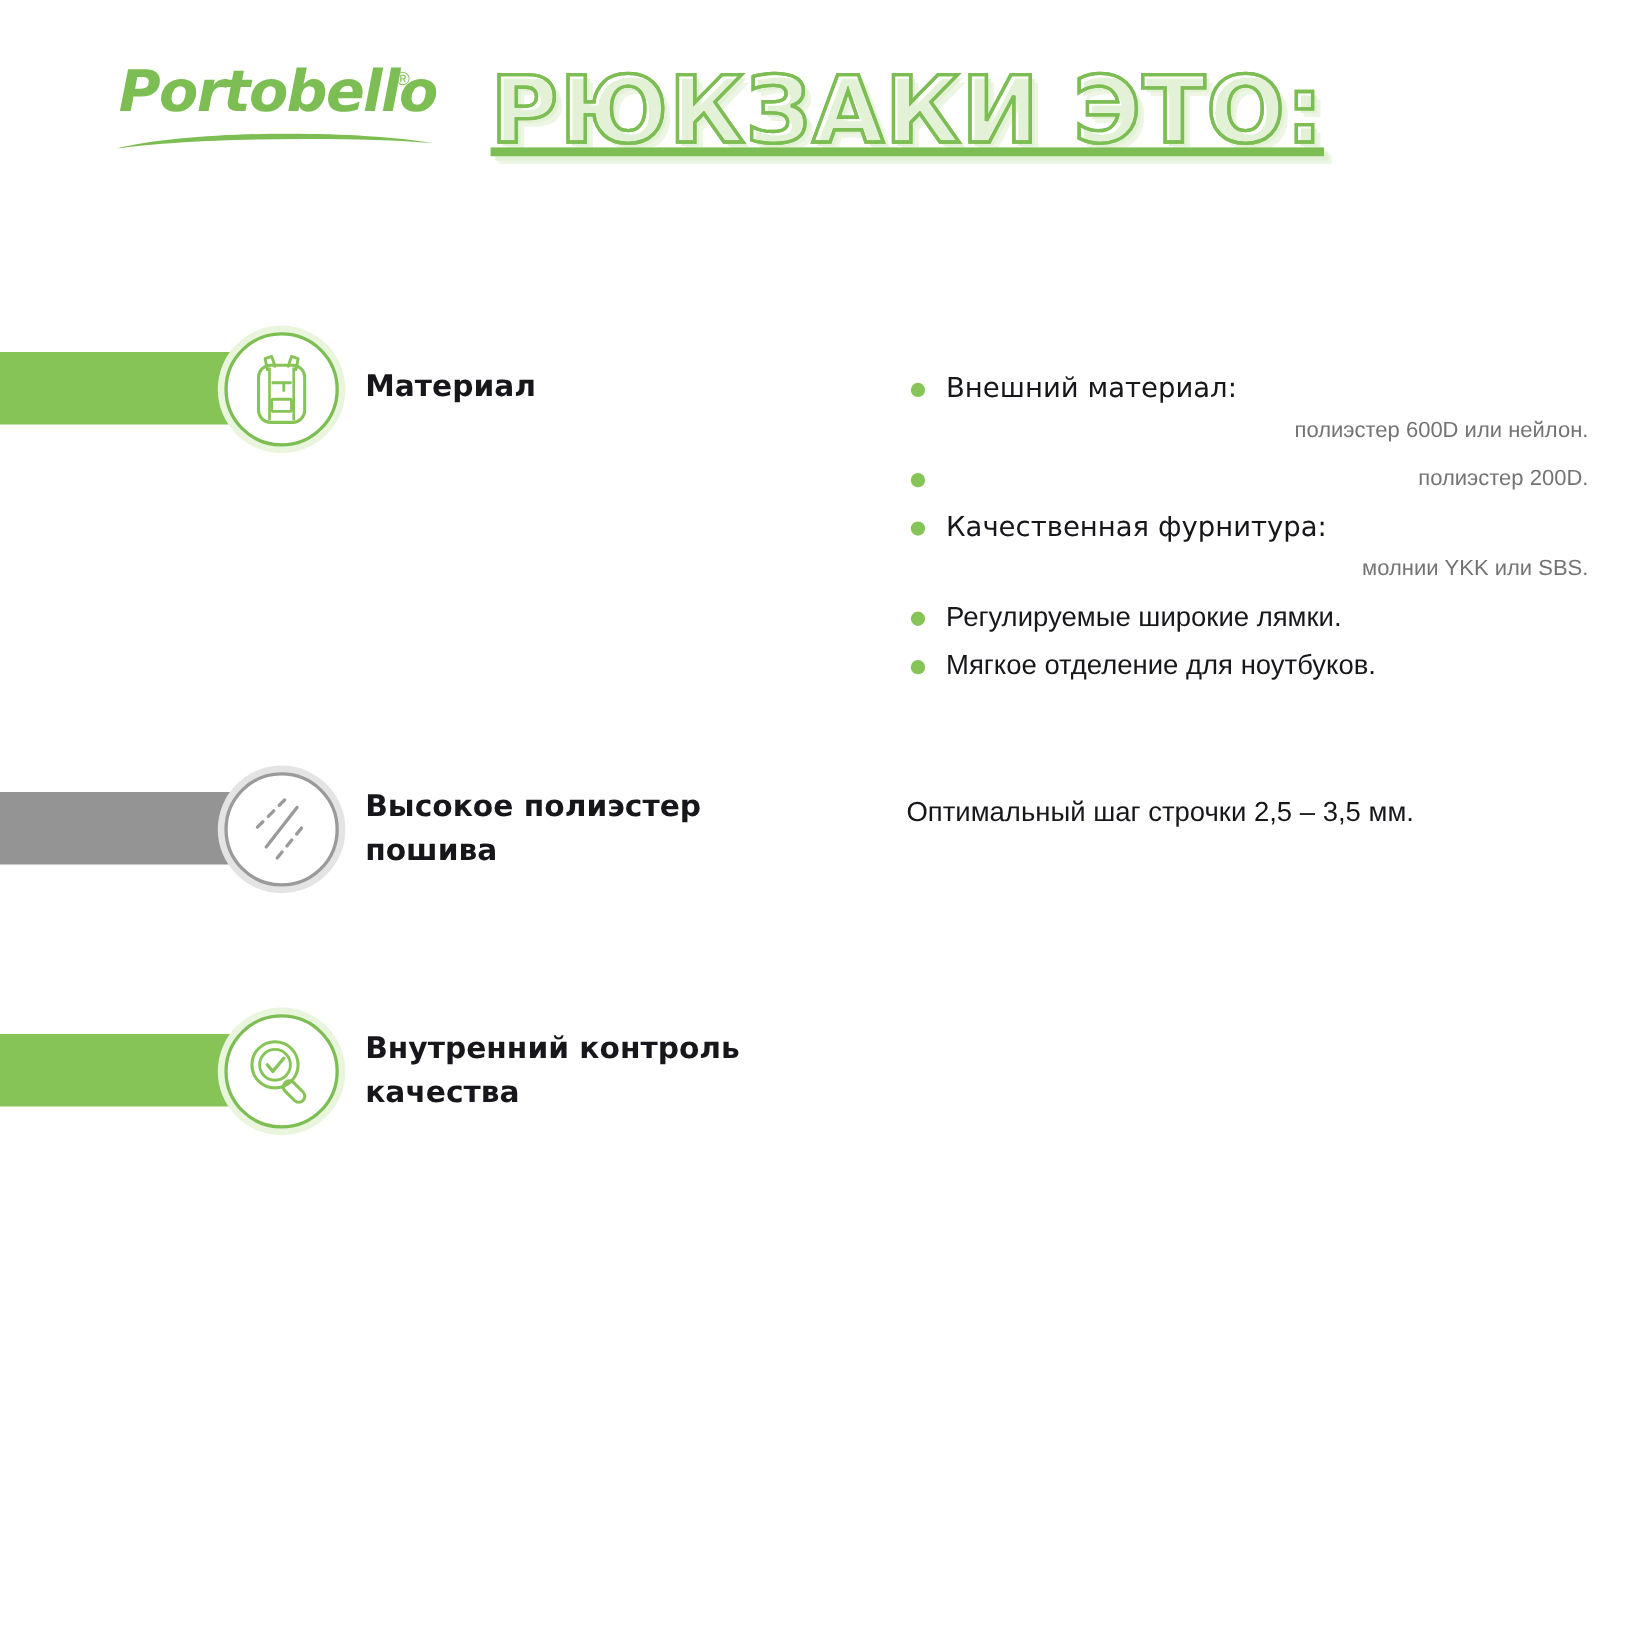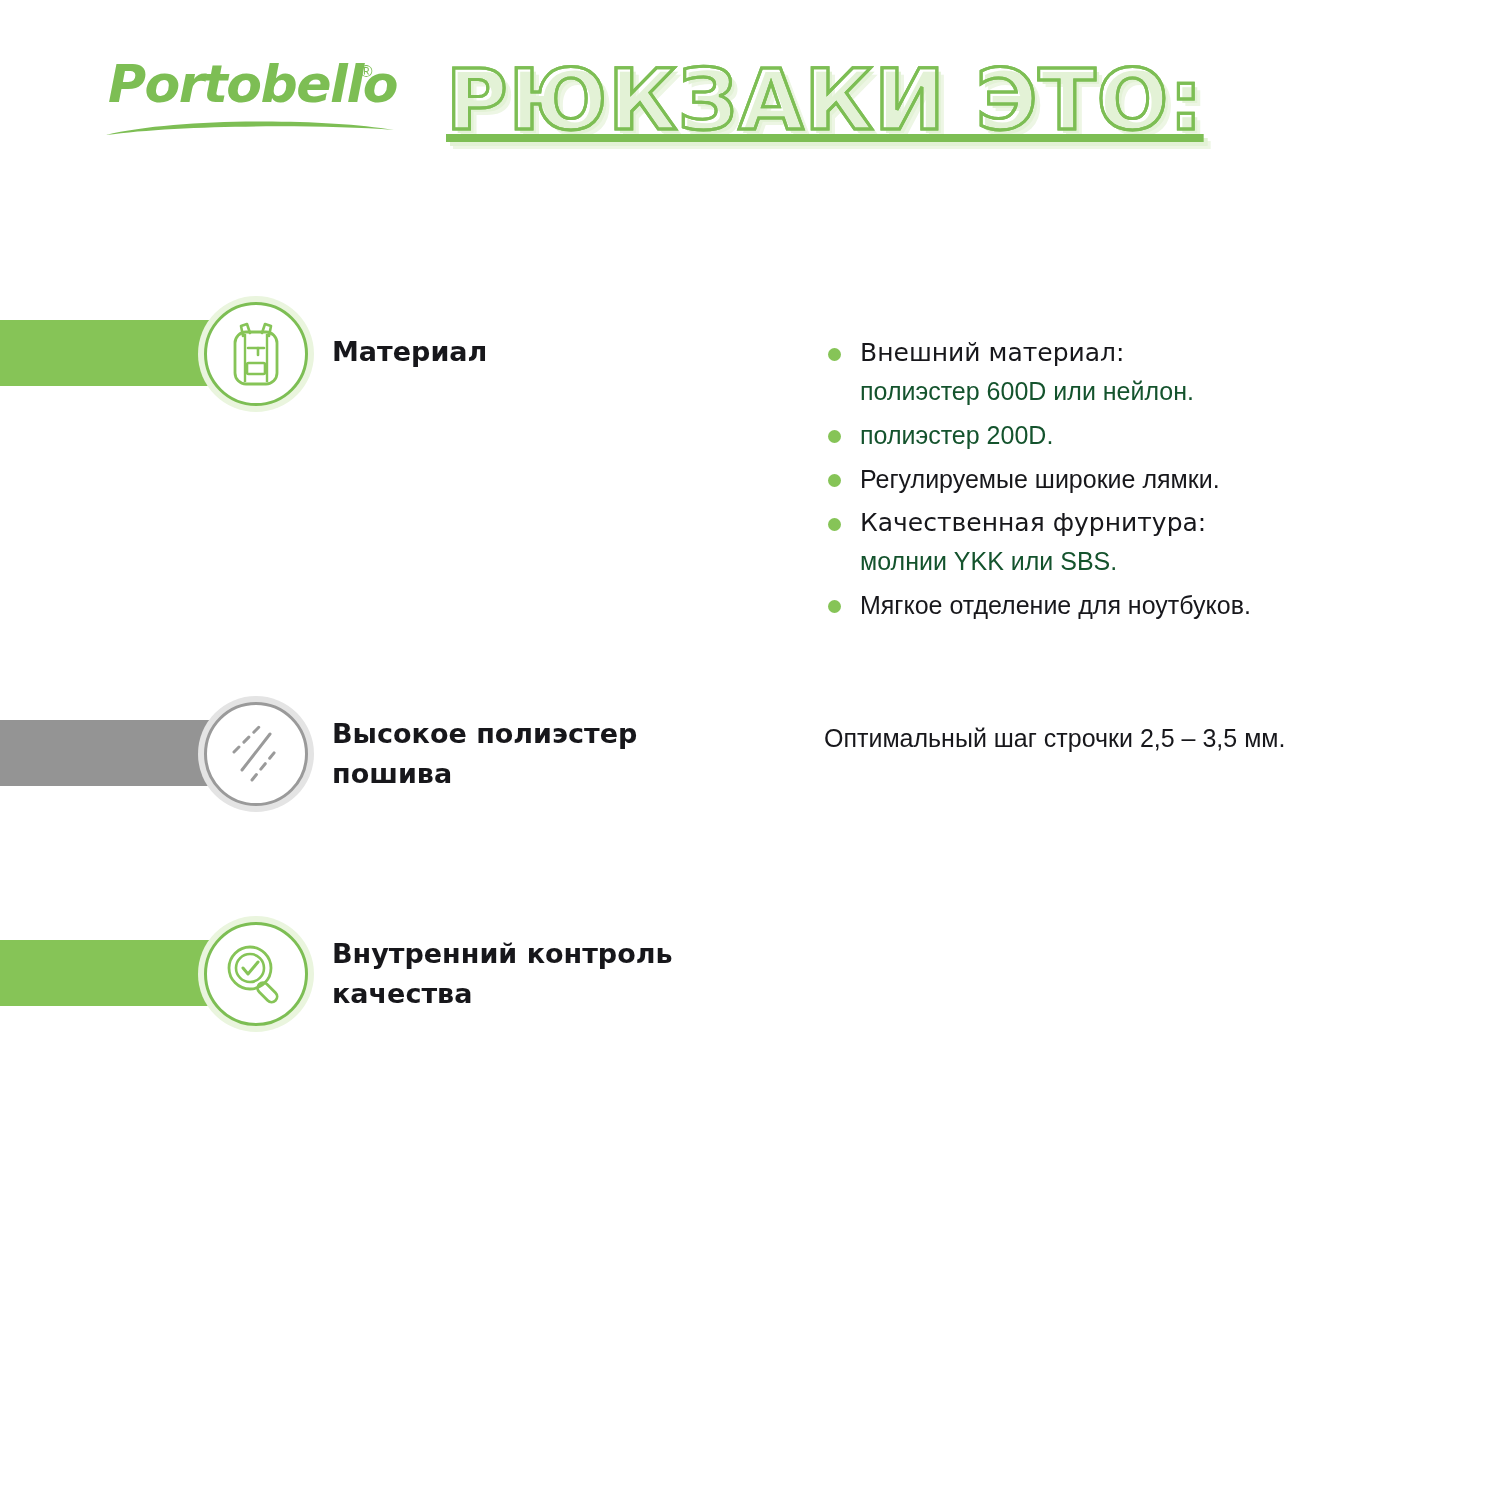--- a/index.html
+++ b/index.html
@@ -171,23 +171,24 @@
   .b-title {
     font-family: "DejaVu Sans", sans-serif;
     font-weight: 400;
     font-size: 25px;
     line-height: 38px;
     color: #17171B;
   }
   .b-sub {
     font-family: "Liberation Sans", sans-serif;
     font-weight: 400;
-    font-size: 25px;
+    font-size: 20px;
     line-height: 38px;
-    color: #14532d;
+    color: #737373;
+    text-align: right;
   }
   .bullet.single .b-title {
     font-weight: 400;
     font-family: "Liberation Sans", sans-serif;
   }
 
   .note {
     position: absolute;
     left: 824px;
     top: 720px;
@@ -274,31 +275,31 @@
     <span class="dot"></span>
     <div class="b-title">Внешний материал:</div>
     <div class="b-sub">полиэстер 600D или нейлон.</div>
   </div>
 
   <div class="bullet">
     <span class="dot"></span>
     <div class="b-sub">полиэстер 200D.</div>
   </div>
 
-  <div class="bullet single">
-    <span class="dot"></span>
-    <div class="b-title">Регулируемые широкие лямки.</div>
-  </div>
-
   <div class="bullet">
     <span class="dot"></span>
     <div class="b-title">Качественная фурнитура:</div>
     <div class="b-sub">молнии YKK или SBS.</div>
   </div>
 
   <div class="bullet single">
     <span class="dot"></span>
+    <div class="b-title">Регулируемые широкие лямки.</div>
+  </div>
+
+  <div class="bullet single">
+    <span class="dot"></span>
     <div class="b-title">Мягкое отделение для ноутбуков.</div>
   </div>
 
 </div>
 
 <div class="note">Оптимальный шаг строчки 2,5 – 3,5 мм.</div>
 
 </body></html>

